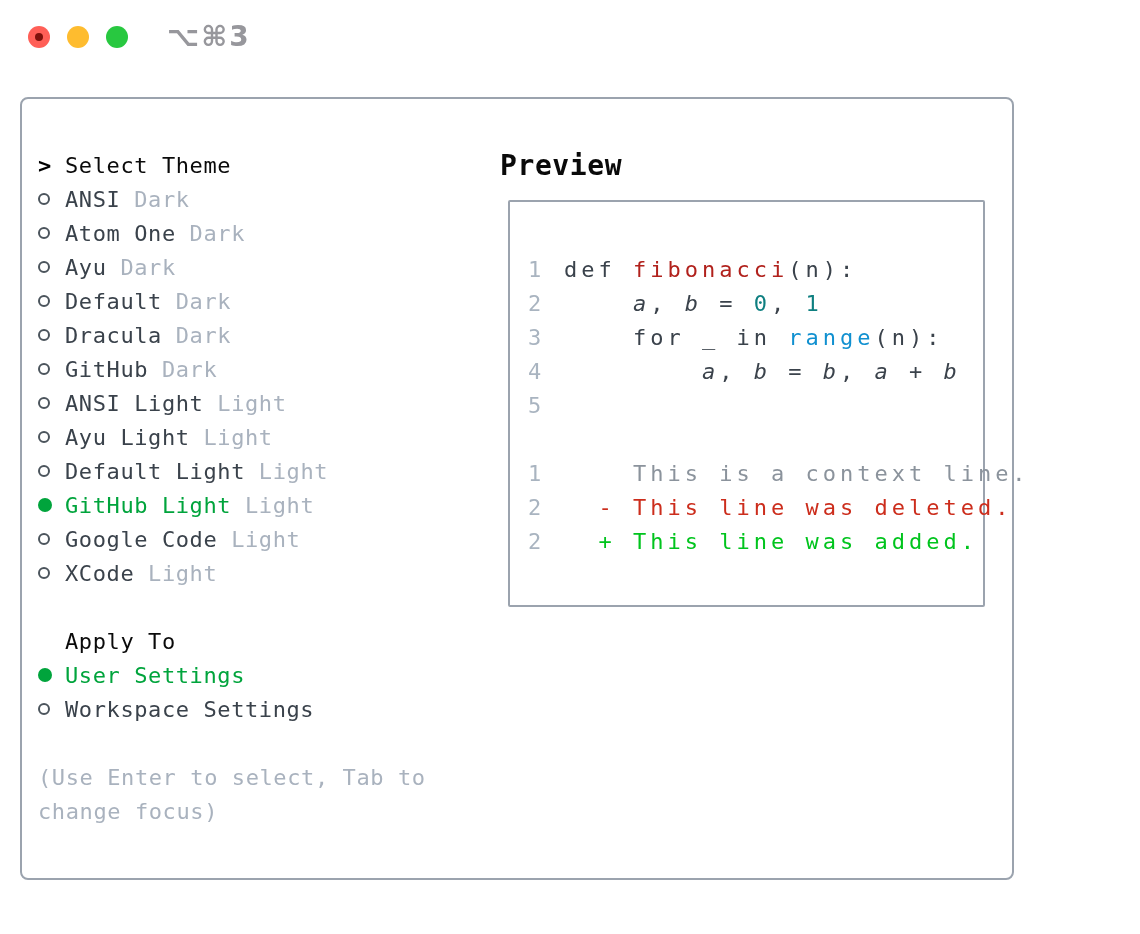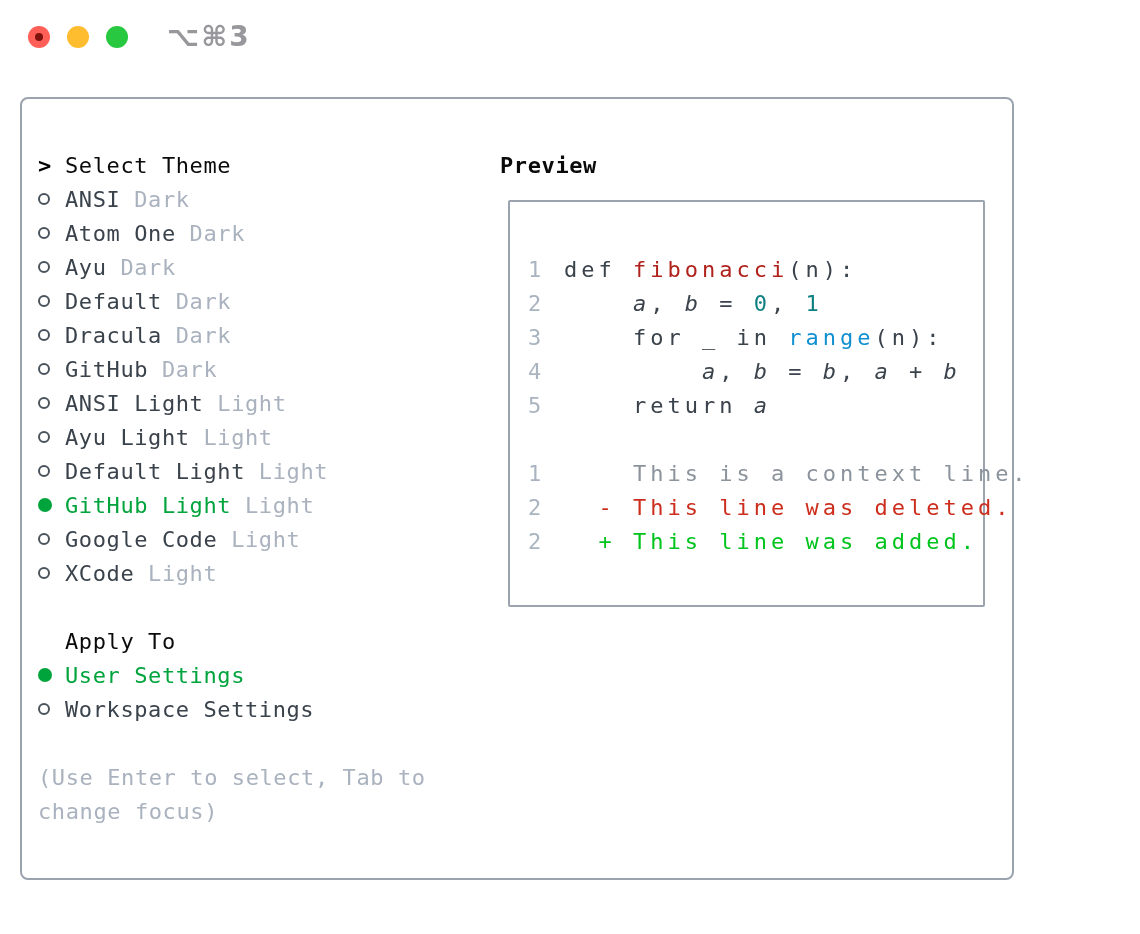--- a/index.html
+++ b/index.html
@@ -35,21 +35,21 @@
   .ring{width:12px;height:12px;border:2px solid #4b545c;border-radius:50%;}
   .dot{width:14px;height:14px;border-radius:50%;background:var(--green);}
   .hdr{color:var(--heading);font-weight:normal;}
   .hdr-plain{color:var(--heading);}
   .name{white-space:pre;}
   .name.selected{color:var(--green);}
   .tag{color:var(--muted);white-space:pre;}
   .hint{color:var(--muted);white-space:pre;height:34px;display:flex;align-items:center;}
 
   
-  .preview-title{position:absolute;left:500px;top:148px;height:34px;display:flex;align-items:center;font-size:22px;font-weight:bold;color:var(--heading);letter-spacing:0.6px;}
+  .preview-title{position:absolute;left:500px;top:148px;height:34px;display:flex;align-items:center;font-size:28px;font-weight:bold;color:var(--heading);letter-spacing:0.6px;}
   .preview-box{position:absolute;left:508px;top:200px;width:477px;height:407px;border:2px solid var(--border);border-radius:2px;background:#fff;}
   .code{position:absolute;left:18px;top:50px;font-size:22px;letter-spacing:4px;}
   .cline{height:34px;display:flex;align-items:center;white-space:pre;}
   .gutter{display:inline-block;width:36px;color:var(--gutter);flex:0 0 36px;}
   .seg.italic{font-style:italic;}
 </style>
 </head>
 <body>
 
 <div class="titlebar">
@@ -192,21 +192,20 @@
       <div class="cline">
     <span class="gutter">3</span>
     <span class="ctext"><span class="seg" style="color: rgb(58, 66, 75);">    for _ in </span><span class="seg" style="color: rgb(16, 144, 208);">range</span><span class="seg" style="color: rgb(58, 66, 75);">(n):</span></span>
   </div>
       <div class="cline">
     <span class="gutter">4</span>
     <span class="ctext"><span class="seg" style="color: rgb(58, 66, 75);">        </span><span class="seg italic" style="color: rgb(58, 66, 75);">a</span><span class="seg" style="color: rgb(58, 66, 75);">, </span><span class="seg italic" style="color: rgb(58, 66, 75);">b</span><span class="seg" style="color: rgb(58, 66, 75);"> = </span><span class="seg italic" style="color: rgb(58, 66, 75);">b</span><span class="seg" style="color: rgb(58, 66, 75);">, </span><span class="seg italic" style="color: rgb(58, 66, 75);">a</span><span class="seg" style="color: rgb(58, 66, 75);"> + </span><span class="seg italic" style="color: rgb(58, 66, 75);">b</span></span>
   </div>
       <div class="cline">
     <span class="gutter">5</span>
-    <span class="ctext"><span class="seg" style="color: rgb(58, 66, 75);">    return </span><span class="seg italic" style="color: rgb(58, 66, 75);">a</span></span>
   </div>
       <div class="cline">
     <span class="gutter"></span>
     <span class="ctext"></span>
   </div>
       <div class="cline">
     <span class="gutter">1</span>
     <span class="ctext"><span class="seg" style="color: rgb(139, 147, 156); margin-top: 12px;">    This is a context line.</span></span>
   </div>
       <div class="cline">

